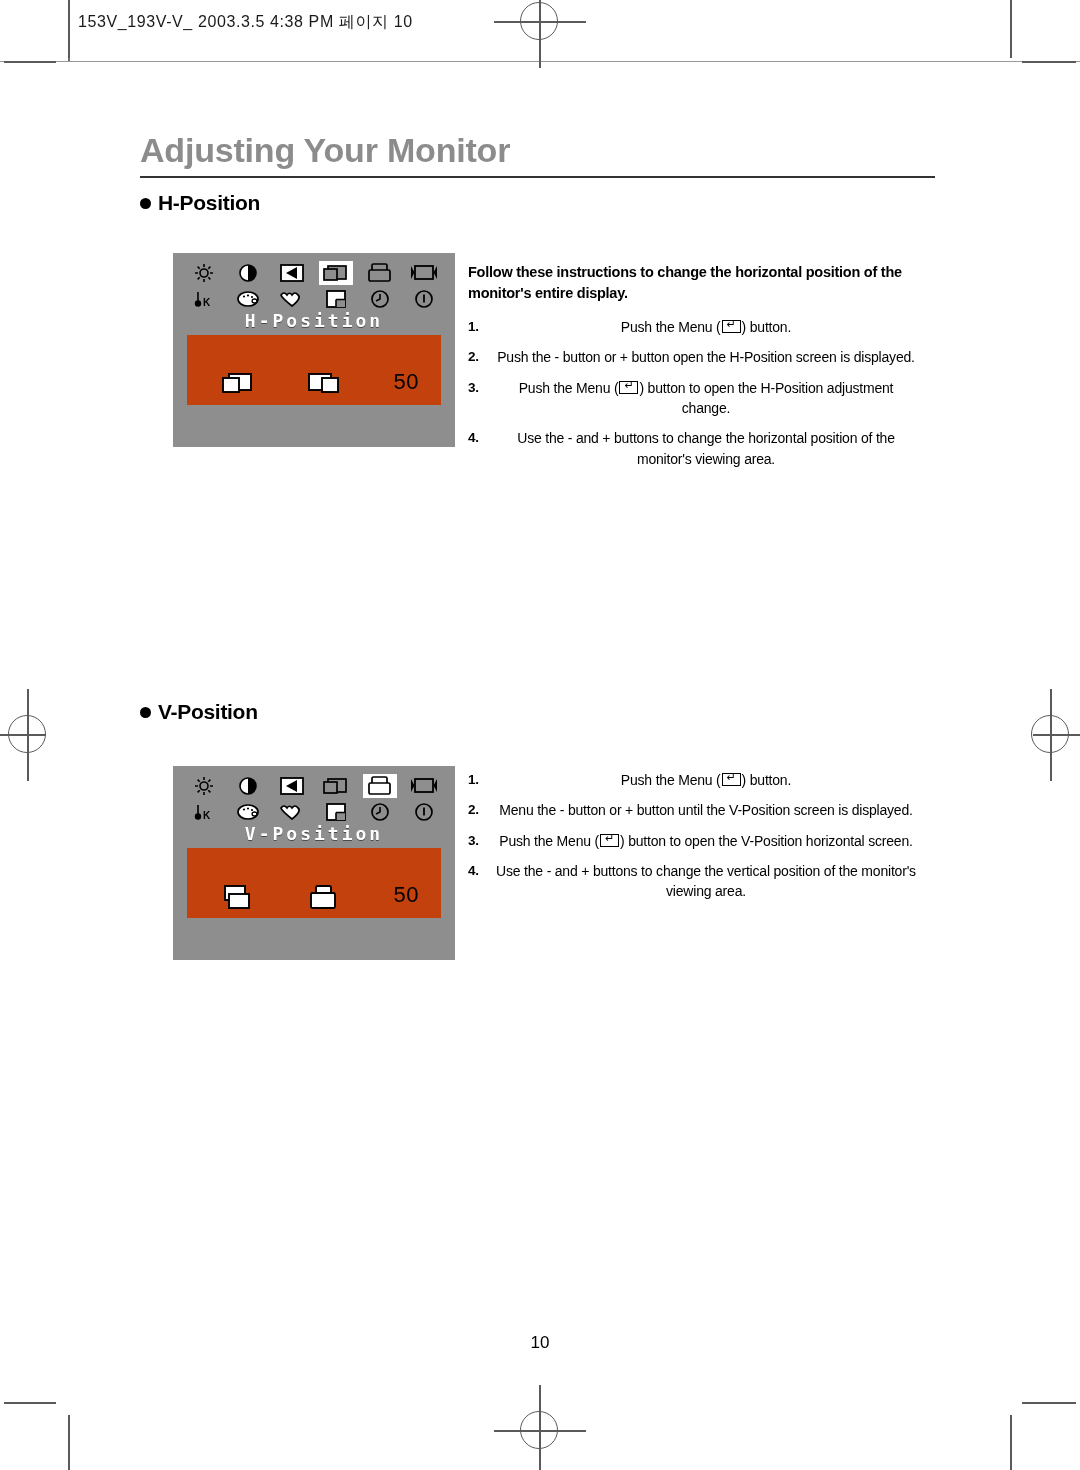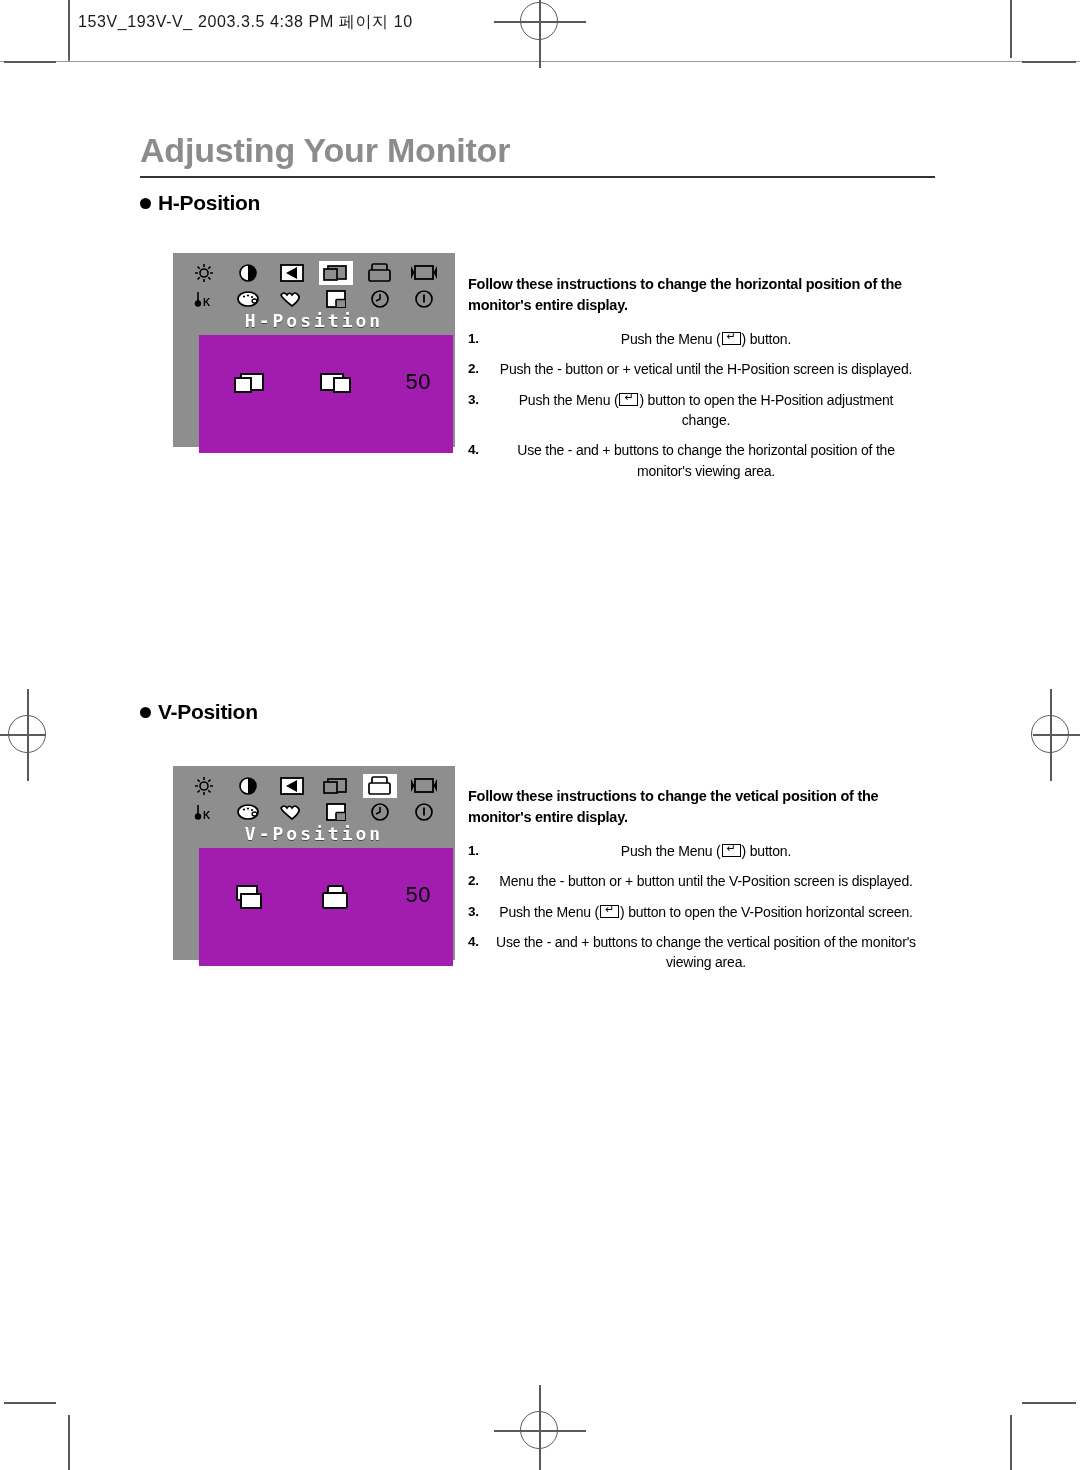--- a/index.html
+++ b/index.html
@@ -177,25 +177,25 @@
     text-align: center;
     font-family: "DejaVu Sans Mono", monospace;
     font-weight: bold;
     font-size: 18px;
     color: #ffffff;
     letter-spacing: 3px;
     text-shadow: 0 1px 0 #4a4a4a;
   }
   .osd-body {
     position: absolute;
-    left: 26px;
+    left: 14px;
     top: 82px;
     width: 254px;
-    height: 118px;
-    background: #a21caf;
+    height: 70px;
+    background: #c2410c;
   }
   .osd-body-inner {
     position: relative;
     width: 100%;
     height: 100%;
   }
   .osd-val-icon-left {
     position: absolute;
     left: 34px;
     top: 36px;
@@ -219,21 +219,21 @@
   .instr {
     position: absolute;
     width: 450px;
   }
   .instr .intro {
     font-size: 14.5px;
     font-weight: bold;
     line-height: 1.42;
     letter-spacing: -0.25px;
     color: #000;
-    margin: 16px 0 14px 0;
+    margin: 4px 0 14px 0;
   }
   .steps { margin: 0; padding: 0; list-style: none; }
   .step {
     display: flex;
     font-size: 14px;
     line-height: 1.45;
     letter-spacing: -0.2px;
     margin-bottom: 10px;
     color: #000;
   }
@@ -437,21 +437,21 @@
 
   <div class="instr" style="left:468px; top:258px;">
     <p class="intro">Follow these instructions to change the horizontal position of the monitor's entire display.</p>
     <ul class="steps">
       <li class="step">
         <span class="step-num">1.</span>
         <span class="step-txt"><span>Push the Menu (</span><span class="menu-glyph"></span><span>) button.</span></span>
       </li>
       <li class="step">
         <span class="step-num">2.</span>
-        <span class="step-txt">Push the - button or + vetical until the H-Position screen is displayed.</span>
+        <span class="step-txt">Push the - button or + button open the H-Position screen is displayed.</span>
       </li>
       <li class="step">
         <span class="step-num">3.</span>
         <span class="step-txt"><span>Push the Menu (</span><span class="menu-glyph"></span><span>) button to open the H-Position adjustment change.</span></span>
       </li>
       <li class="step">
         <span class="step-num">4.</span>
         <span class="step-txt">Use the - and + buttons to change the horizontal position of the monitor's viewing area.</span>
       </li>
     </ul>
@@ -565,35 +565,35 @@
               <rect x="9" y="2" width="15" height="12" rx="1.5" fill="#fff" stroke="#000" stroke-width="1.9"></rect>
               <rect x="4" y="9" width="24" height="15" rx="1.5" fill="#fff" stroke="#000" stroke-width="1.9"></rect>
             </svg>
         </div>
         <div class="osd-value">50</div>
       </div>
     </div>
   </div>
 
   <div class="instr" style="left:468px; top:770px;">
-    <p class="intro">Follow these instructions to change the vetical position of the monitor's entire display.</p>
     <ul class="steps">
       <li class="step">
         <span class="step-num">1.</span>
         <span class="step-txt"><span>Push the Menu (</span><span class="menu-glyph"></span><span>) button.</span></span>
       </li>
       <li class="step">
         <span class="step-num">2.</span>
         <span class="step-txt">Menu the - button or + button until the V-Position screen is displayed.</span>
       </li>
       <li class="step">
         <span class="step-num">3.</span>
         <span class="step-txt"><span>Push the Menu (</span><span class="menu-glyph"></span><span>) button to open the V-Position horizontal screen.</span></span>
       </li>
       <li class="step">
         <span class="step-num">4.</span>
         <span class="step-txt">Use the - and + buttons to change the vertical position of the monitor's viewing area.</span>
       </li>
     </ul>
   </div>
 
+  <div class="page-number">10</div>
 
 </div>
 
 </body></html>

